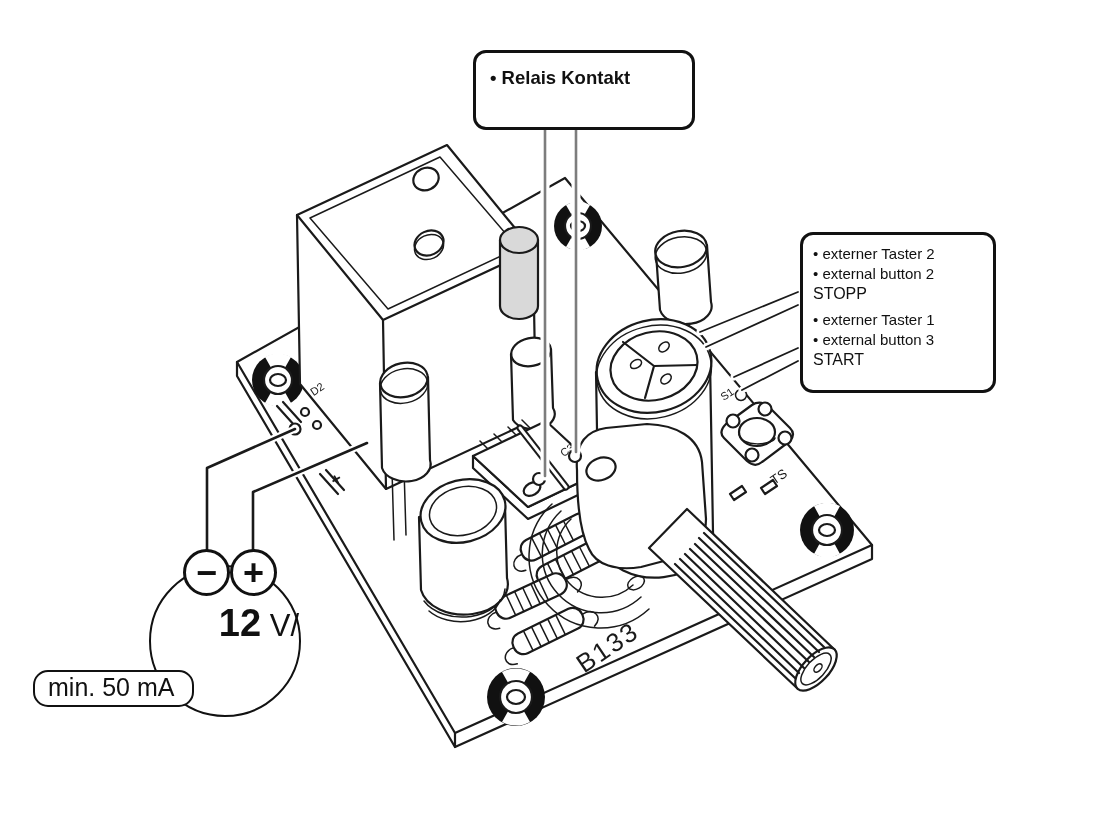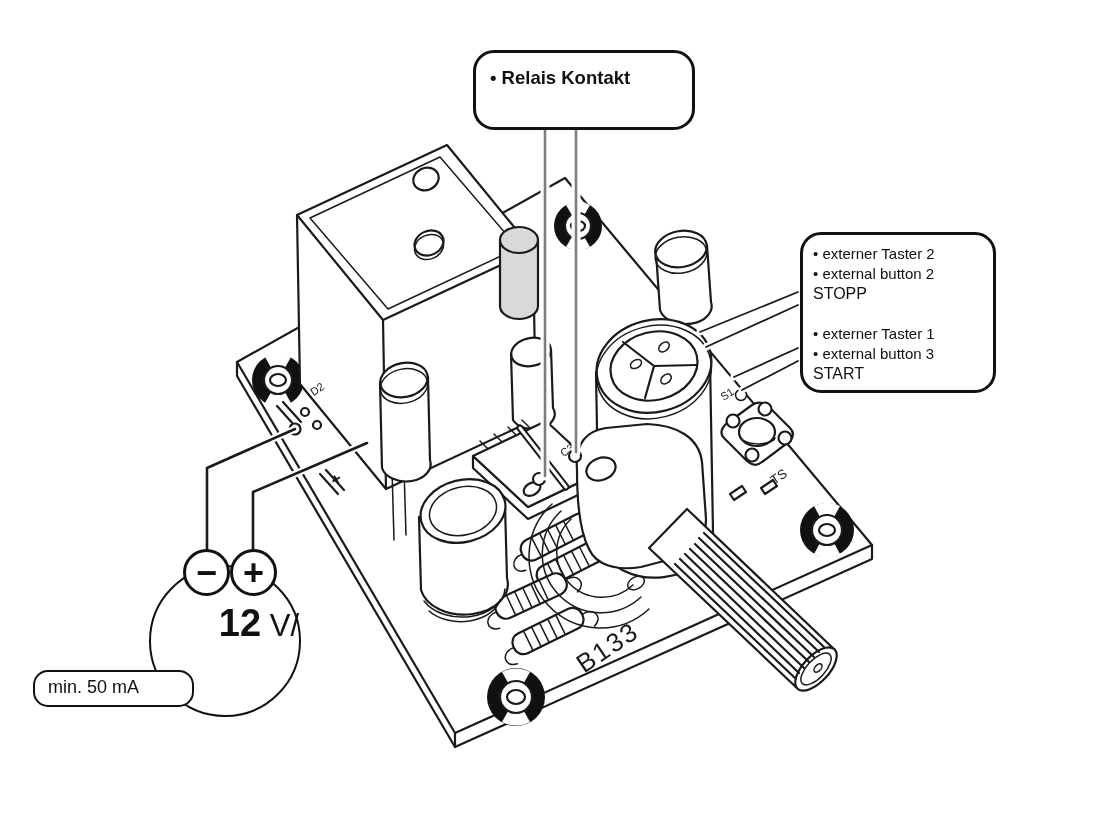--- a/index.html
+++ b/index.html
@@ -13,29 +13,29 @@
   .fb{fill:#111111;stroke:none;}
   .fwn{fill:#ffffff;stroke:none;}
   .thin{stroke-width:1.5;}
   .casing{stroke:#ffffff;stroke-width:9;}
   .casing7{stroke:#ffffff;stroke-width:7;}
   .lead{stroke:#1a1a1a;stroke-width:2.6;}
   .graylead{stroke:#7d7d7d;stroke-width:2.6;}
   .pairlead{stroke:#1a1a1a;stroke-width:1.8;}
   .silk{fill:#1a1a1a;stroke:none;font-family:"Liberation Sans",sans-serif;}
   
-  .callout{position:absolute;background:#fff;border:3px solid #111;border-radius:21px;box-sizing:border-box;}
+  .callout{position:absolute;background:#fff;border:3px solid #111;border-radius:13px;box-sizing:border-box;}
   .co-relay{left:473px;top:50px;width:222px;height:80px;padding:11px 0 0 14px;
             font-size:18.5px;font-weight:bold;line-height:27px;white-space:nowrap;}
   .co-btn{left:800px;top:232px;width:196px;height:161px;padding:9px 7px 0 10px;
           font-size:15px;line-height:20px;white-space:nowrap;}
   .co-btn .action{text-align:left;font-size:16px;width:170px;}
-  .co-btn .grp2{margin-top:20px;}
+  .co-btn .grp2{margin-top:6px;}
   .co-min{left:33px;top:670px;width:161px;height:37px;border-radius:15px;border-width:2.5px;
-          font-size:18px;line-height:31px;padding-left:13px;white-space:nowrap;}
+          font-size:25px;line-height:31px;padding-left:13px;white-space:nowrap;}
   .pwr-big{position:absolute;left:149px;top:565px;width:152px;height:152px;border:2.6px solid #111;
            border-radius:50%;background:#fff;box-sizing:border-box;text-align:right;}
   .pwr-line1{margin-top:39px;font-size:31px;line-height:35px;}
   .pwr-line1 b{font-size:38px;}
   .pwr-line2{font-size:31px;line-height:36px;}
   .pwr-term{position:absolute;width:47px;height:47px;border:3px solid #111;border-radius:50%;
             background:#fff;box-sizing:border-box;display:flex;align-items:center;justify-content:center;
             font-size:36px;font-weight:bold;}
   .pwr-minus{left:183px;top:549px;}
   .pwr-plus{left:230px;top:549px;}

